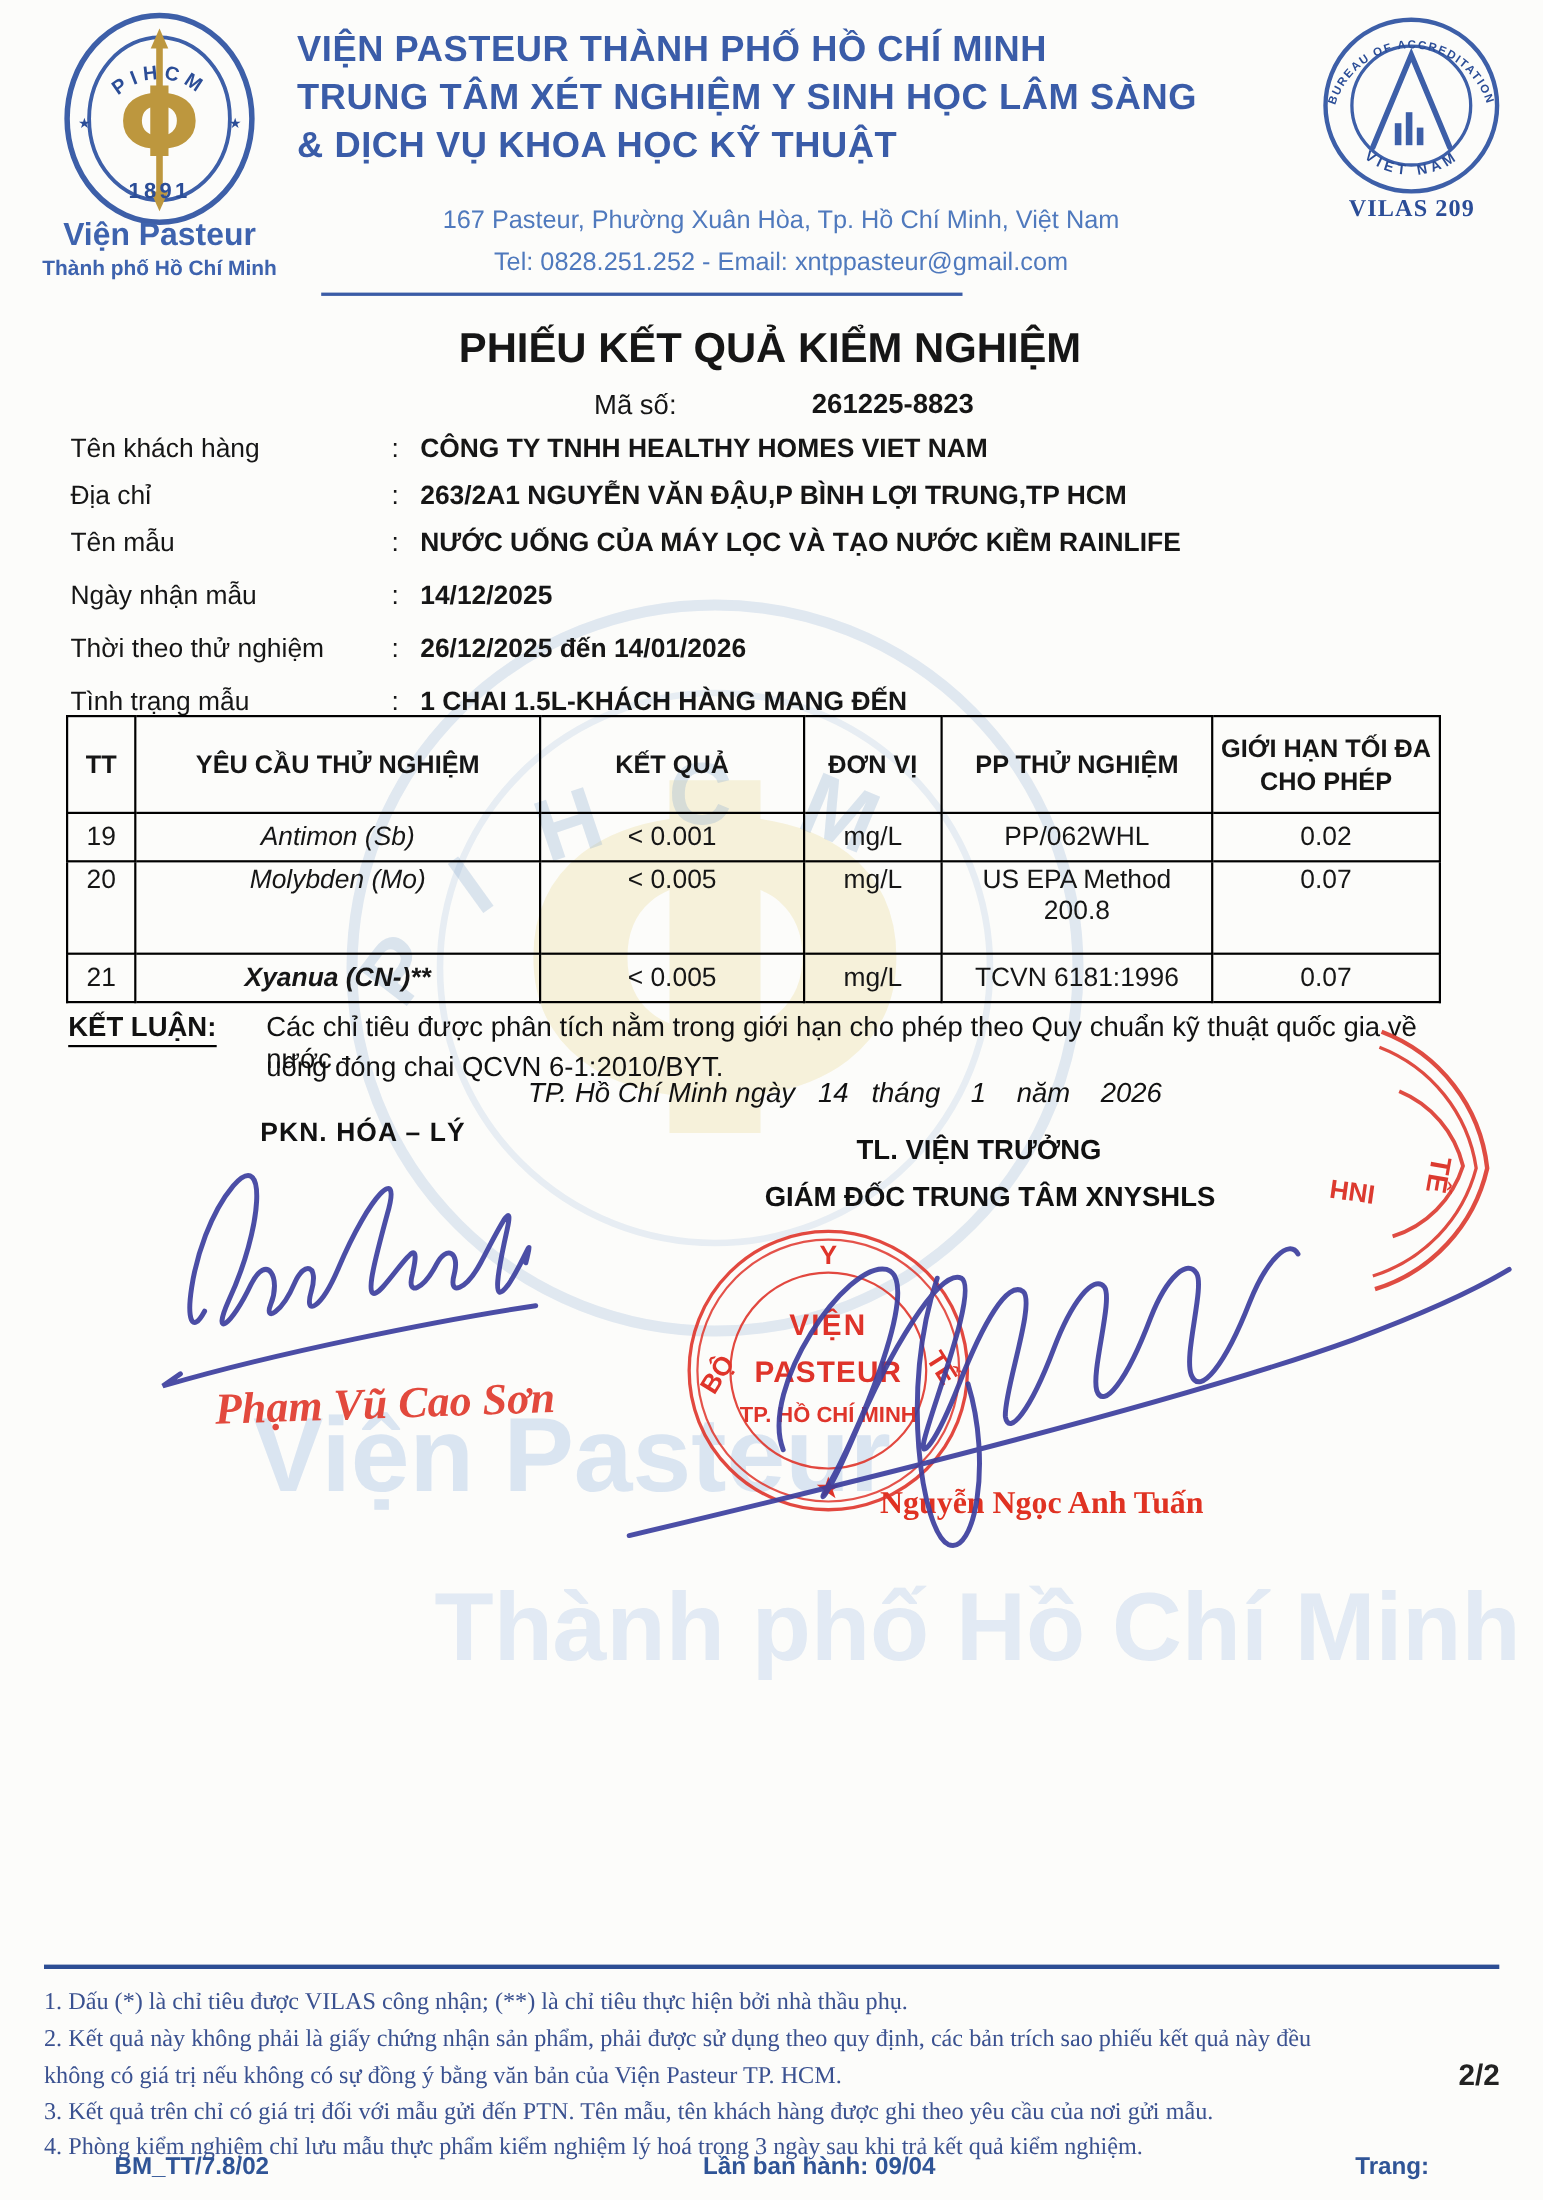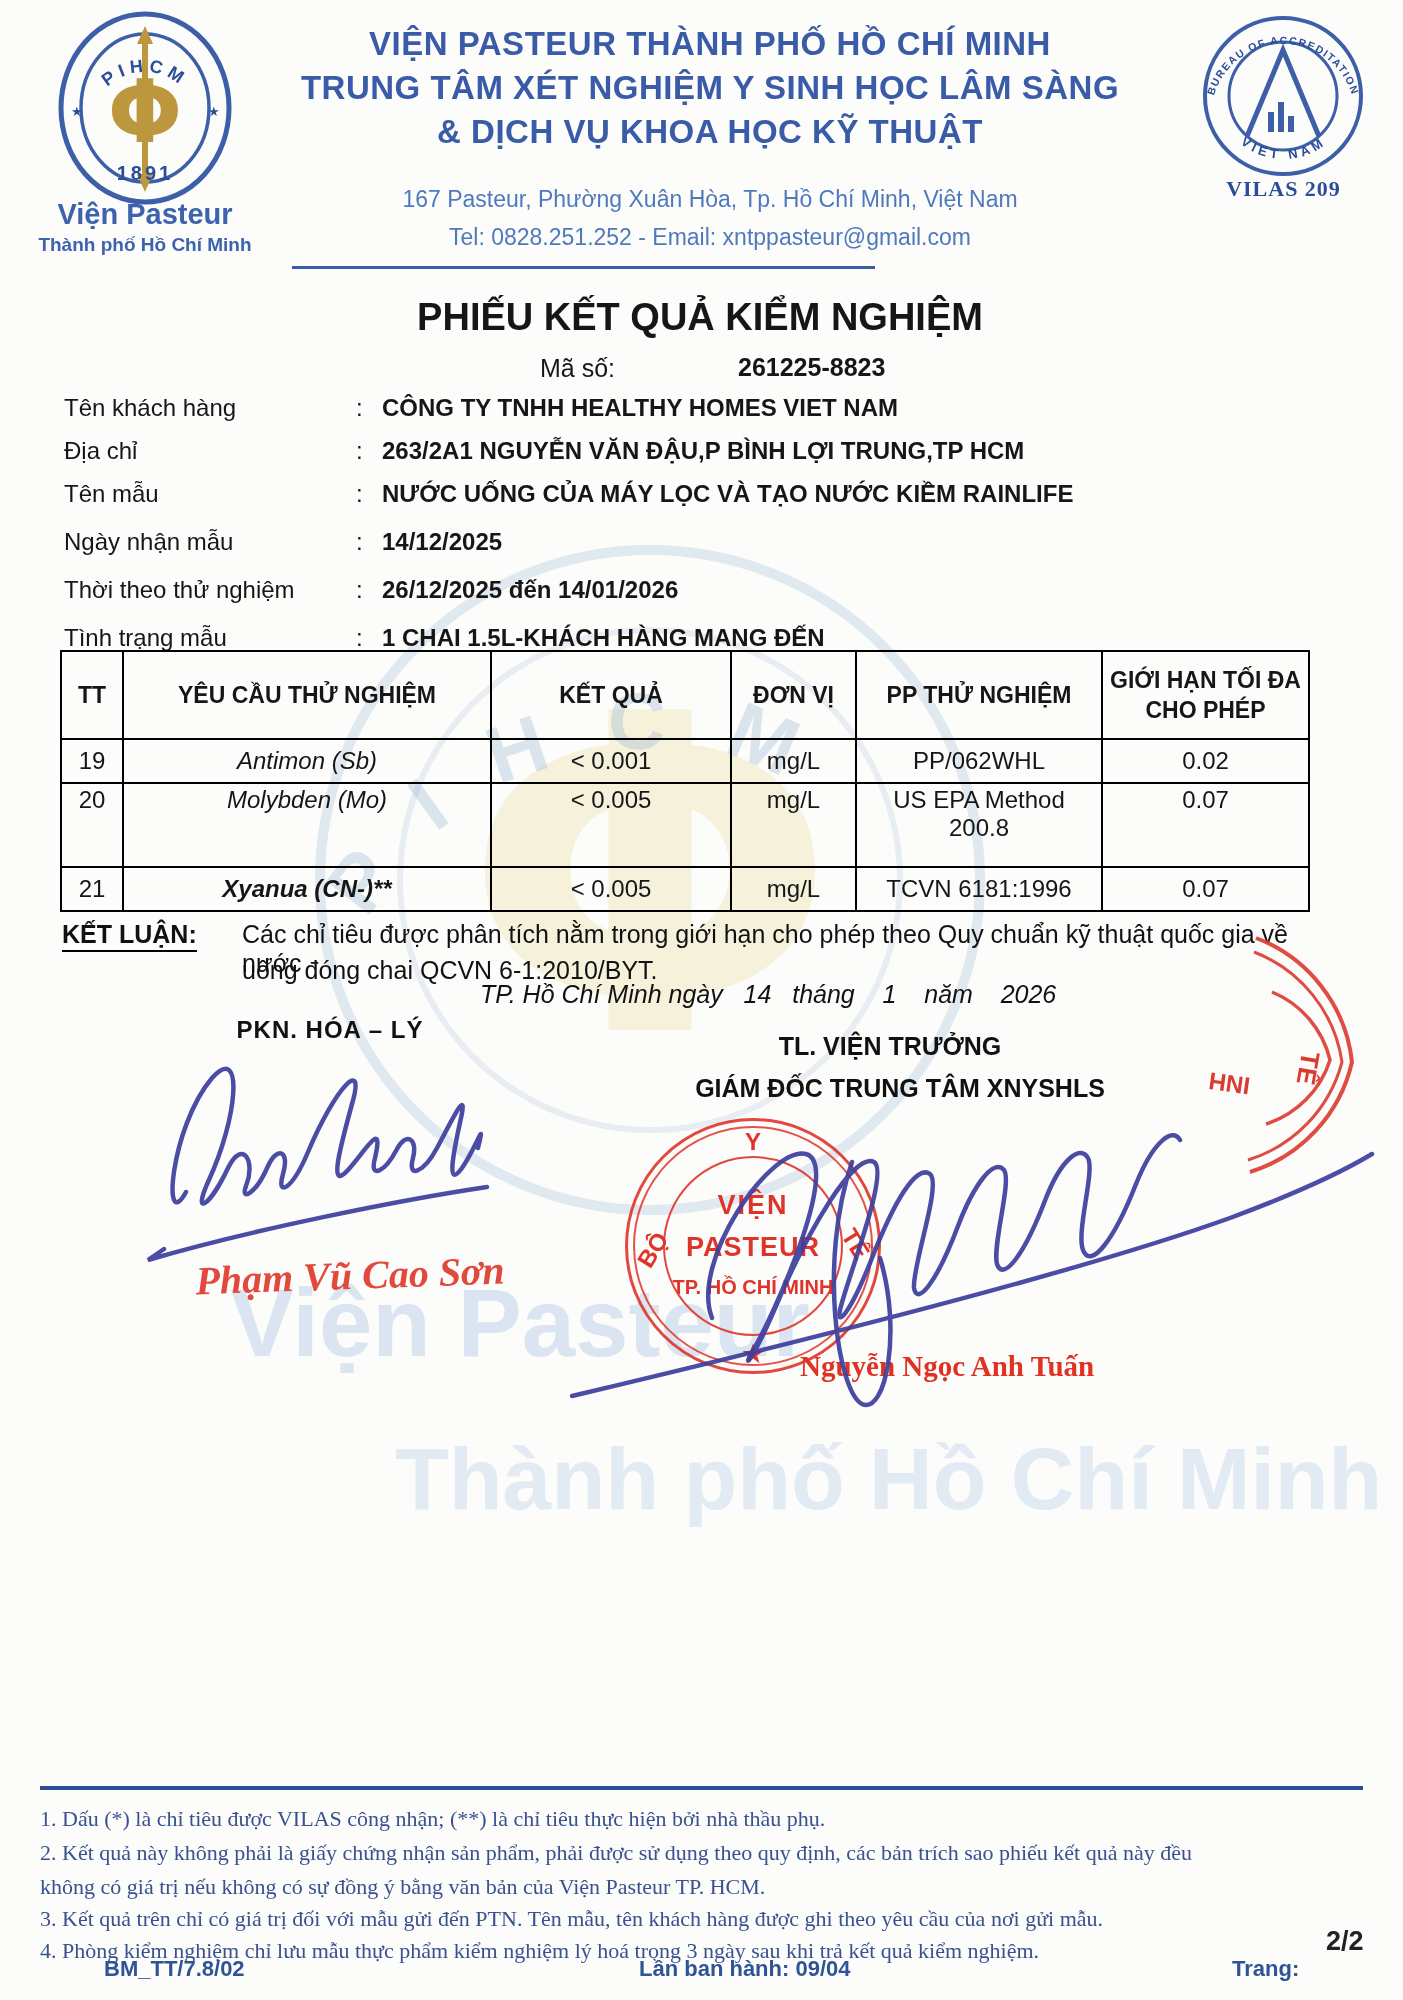--- a/index.html
+++ b/index.html
@@ -1,20 +1,20 @@
 <!DOCTYPE html>
 <html><head>
 <meta charset="utf-8">
 <style>
   html,body{margin:0;padding:0;background:#e8e8e8;}
   .page{position:relative;width:1403px;height:2000px;background:#fcfcfa;overflow:hidden;
         font-family:"Liberation Sans",sans-serif;color:#111;}
   .abs{position:absolute;}
   
-  .org-block{left:270px;top:22px;width:880px;text-align:center;z-index:2;}
+  .org-block{left:270px;top:22px;width:880px;text-align:left;z-index:2;}
   .org-line{font-weight:bold;color:#3a5ca8;font-size:33px;line-height:44px;letter-spacing:.5px;}
   .addr{left:270px;width:880px;text-align:center;color:#4f79bd;font-size:23px;z-index:2;}
   .divider{left:292px;top:266px;width:583px;height:0;border-top:3px solid #3b5ca6;z-index:2;}
   .logo-cap1{left:35px;top:198px;width:220px;text-align:center;color:#3e63ae;font-size:29px;font-weight:bold;z-index:2;}
   .logo-cap2{left:35px;top:234px;width:220px;text-align:center;color:#3e63ae;font-size:19px;font-weight:bold;z-index:2;}
   .vilas{left:1196px;top:176px;width:175px;text-align:center;color:#2b4d97;font-size:22px;font-weight:bold;
          font-family:"Liberation Serif",serif;letter-spacing:1px;z-index:2;}
   
   .doc-title{left:150px;top:296px;width:1100px;text-align:center;font-size:38px;font-weight:bold;color:#161616;z-index:2;}
   .code-label{left:540px;top:354px;font-size:25px;color:#161616;z-index:2;}
@@ -62,21 +62,21 @@
   .st-c3{top:158px;left:0;width:100%;text-align:center;font-size:20px;letter-spacing:0;}
   
   .wm-svg{left:0;top:0;z-index:0;}
   .wm1{left:230px;top:1268px;font-size:96px;font-weight:bold;color:rgba(190,210,233,.55);z-index:0;white-space:nowrap;}
   .wm2{left:395px;top:1428px;font-size:88px;font-weight:bold;color:rgba(199,216,237,.5);z-index:0;white-space:nowrap;}
   
   .overlay{left:0;top:0;z-index:4;pointer-events:none;}
   
   .rule{left:40px;top:1786px;width:1323px;height:0;border-top:4px solid #2d4e94;z-index:2;}
   .note{left:40px;width:1330px;font-family:"Liberation Serif",serif;font-size:22px;color:#3a5190;z-index:2;white-space:nowrap;}
-  .pagenum{left:1326px;top:1926px;font-size:27px;font-weight:bold;color:#222;z-index:3;}
+  .pagenum{left:1326px;top:1871px;font-size:27px;font-weight:bold;color:#222;z-index:3;}
   .bottom-item{top:1956px;font-size:22px;font-weight:bold;color:#2f5496;z-index:2;}
 </style>
 </head>
 <body>
 
 <div class="page">
 
   <svg class="abs wm-svg" width="1403" height="2000" viewBox="0 0 1403 2000">
     <circle cx="650" cy="880" r="330" fill="none" stroke="rgba(150,180,215,.28)" stroke-width="10"></circle>
     <circle cx="650" cy="880" r="250" fill="none" stroke="rgba(150,180,215,.20)" stroke-width="6"></circle>

